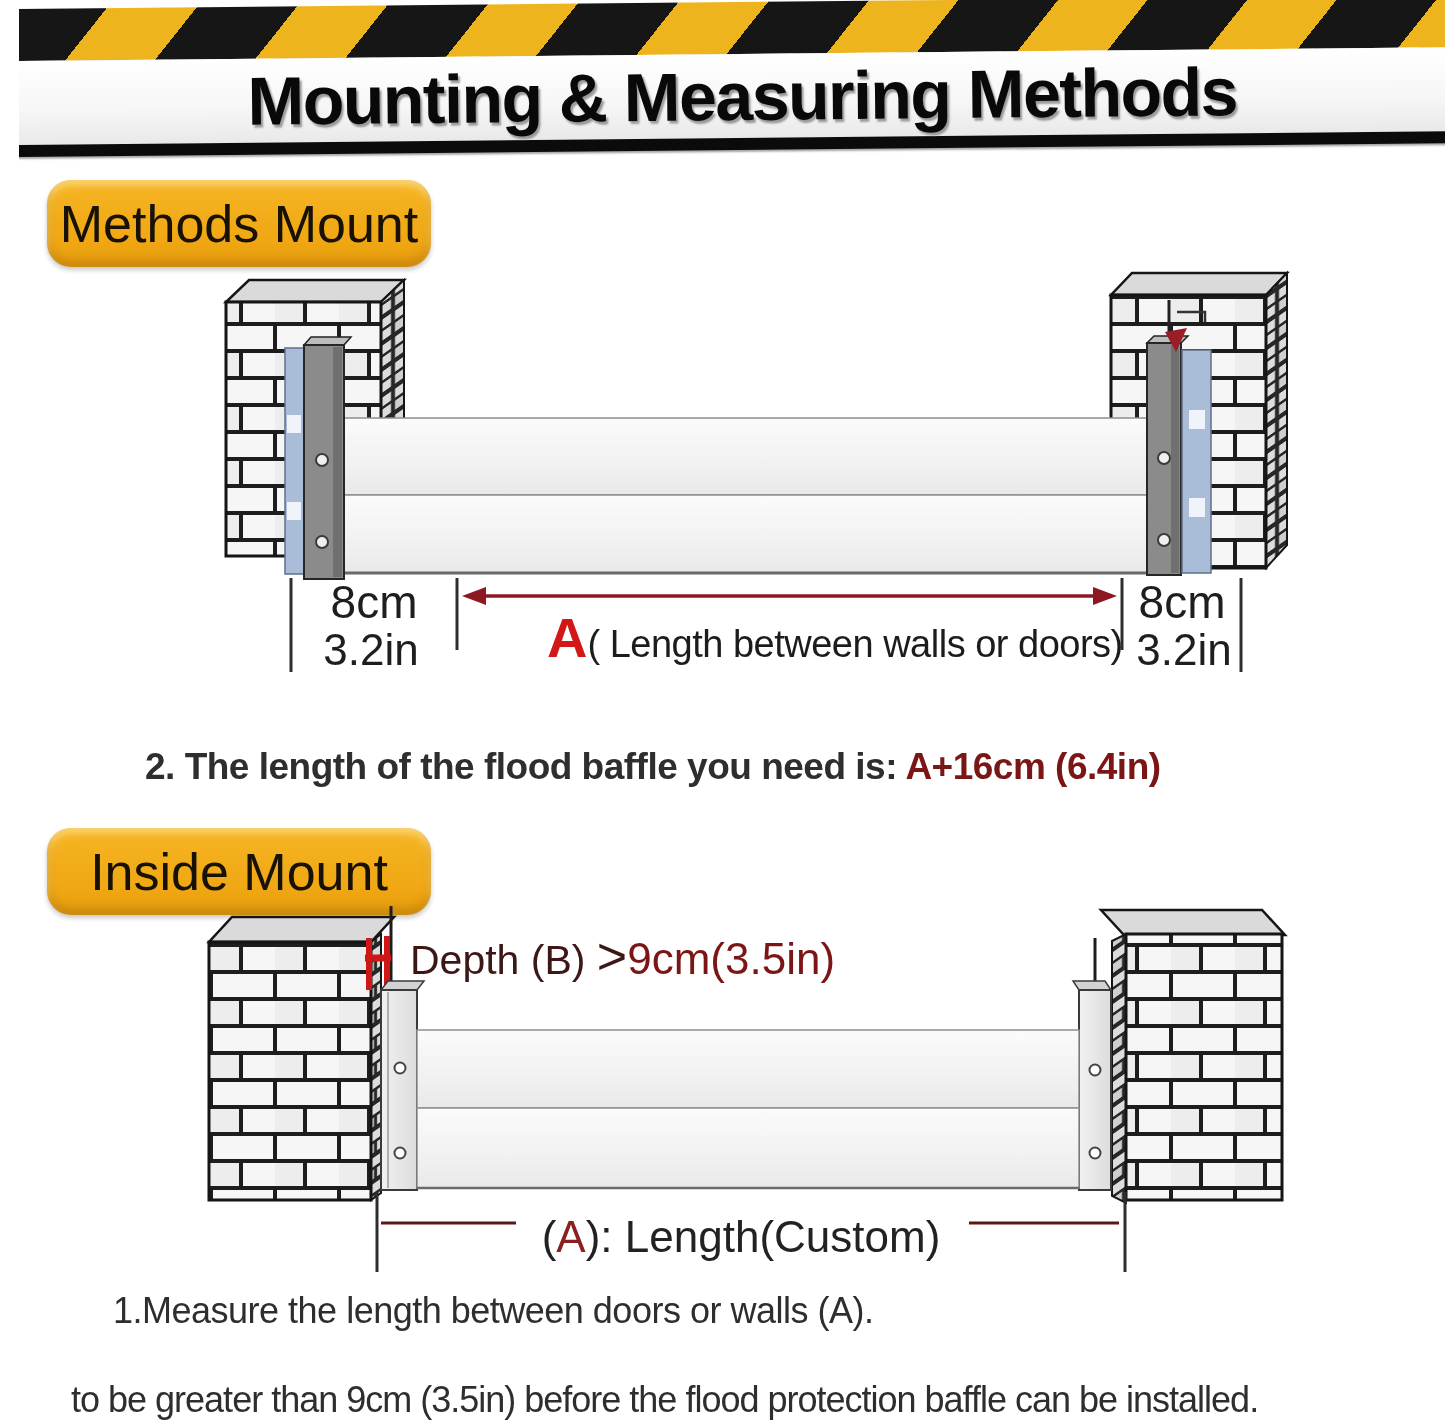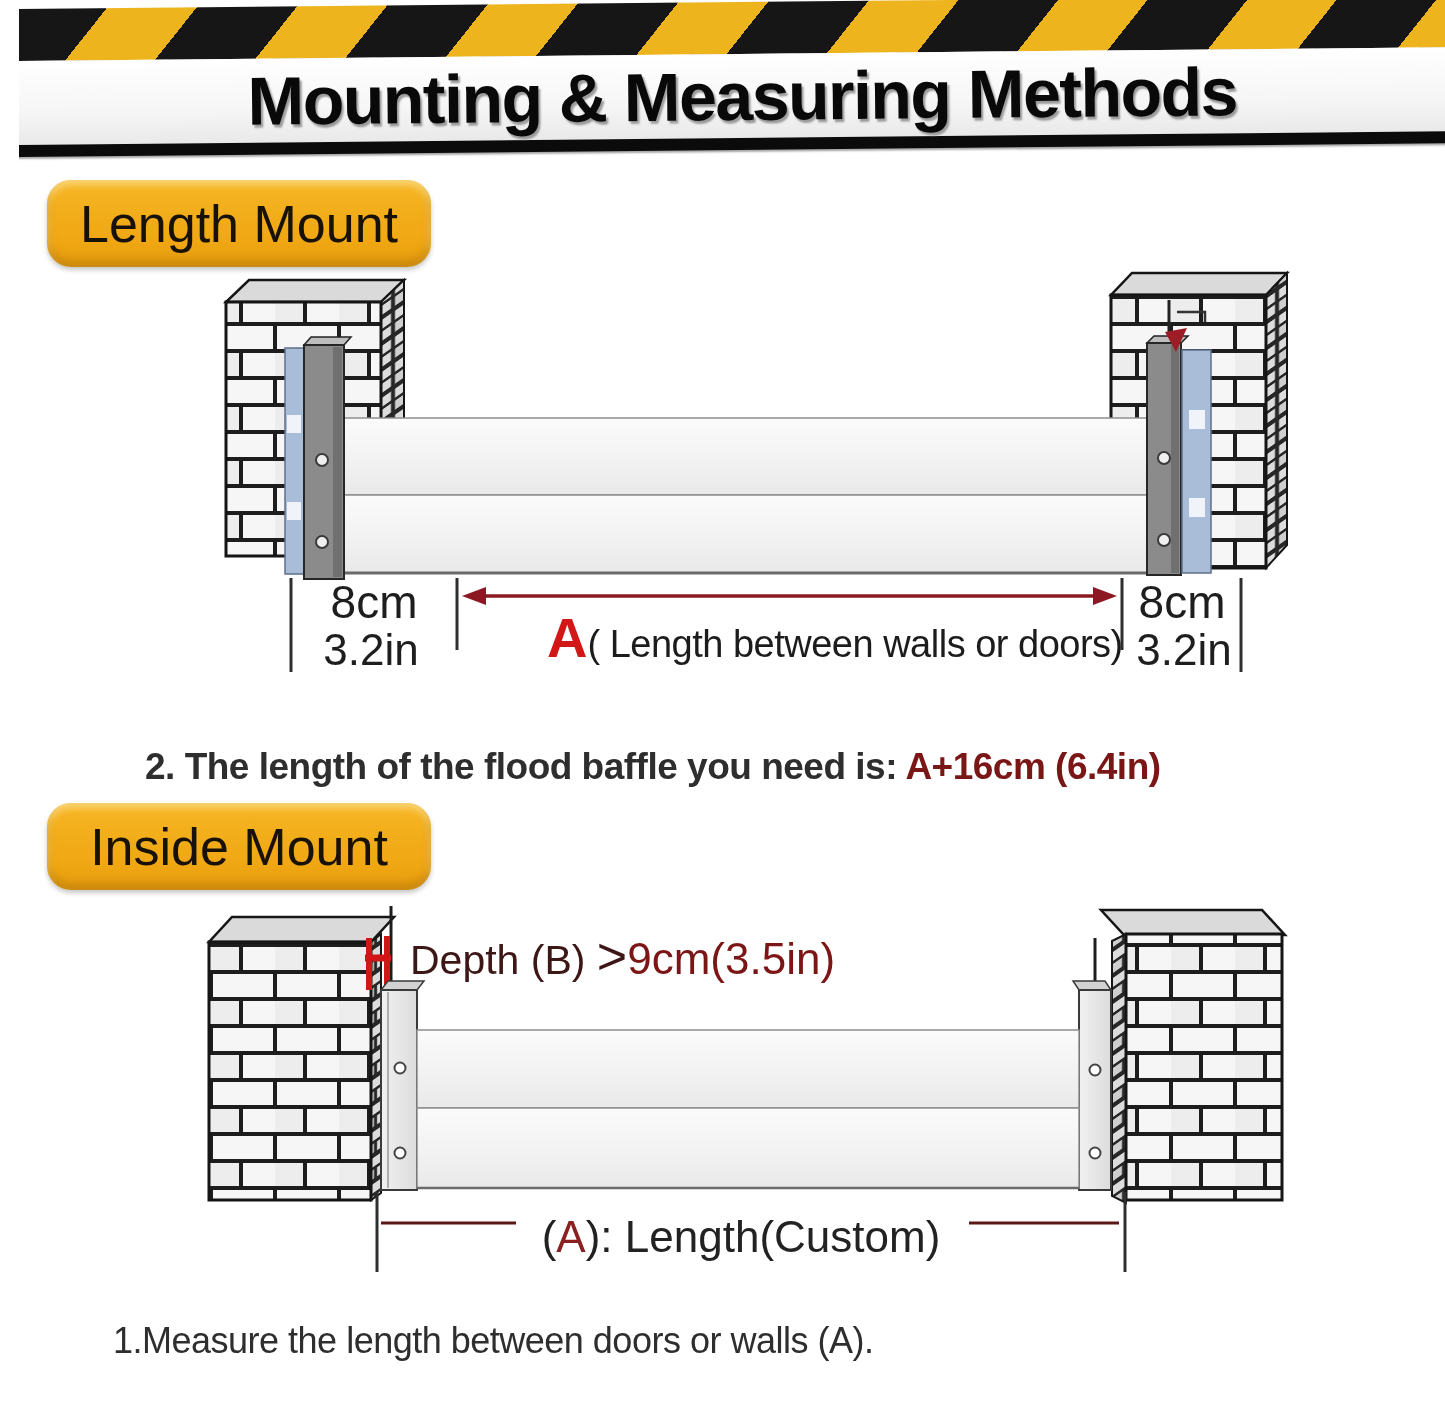--- a/index.html
+++ b/index.html
@@ -20,21 +20,21 @@
   .blackbar { height:12px; background:#0b0b0b; box-shadow:0 2px 2px rgba(0,0,0,.35); }
 
   
   .badge { position:absolute; left:28px; width:384px; height:87px;
     background:linear-gradient(180deg,#f6b524 0%, #f0a713 70%, #e79d0e 100%);
     border-radius:24px; display:flex; align-items:center; justify-content:center;
     box-shadow:0 3px 5px rgba(0,0,0,.22), inset 0 -6px 10px rgba(150,95,0,.4),
                inset 0 4px 8px rgba(255,236,170,.75); }
   .badge span { font-size:52px; color:#171106; letter-spacing:0px; white-space:nowrap; }
   #badge-outside { top:180px; }
-  #badge-inside  { top:803px; }
+  #badge-inside  { top:828px; }
 
   
   svg.diagram { position:absolute; left:0; }
   #svg-outside { top:270px; }
   #svg-inside  { top:895px; }
   svg text { font-family:"Liberation Sans", sans-serif; }
   .dimtxt { font-size:46px; fill:#1e1e1e; }
   .dimtxt2 { font-size:44px; fill:#1e1e1e; }
   .bigA { font-size:56px; font-weight:bold; fill:#d21717; }
   .spanRest { font-size:38px; fill:#1c1c1c; letter-spacing:-0.5px; }
@@ -42,39 +42,39 @@
   .depthGt  { font-size:52px; fill:#3d1616; }
   .depthVal { font-size:44px; fill:#7c1616; }
   .lenPre, .lenPost { font-size:44px; fill:#222222; }
   .lenA { font-size:44px; fill:#8b2020; }
 
   
   .step { position:absolute; white-space:nowrap; color:#2e2e2e; }
   .step .red { color:#7a1616; }
   #out-step1 { left:126px; top:698px;  font-size:37px; letter-spacing:-0.5px; }
   #out-step2 { left:126px; top:746px;  font-size:37px; letter-spacing:-0.5px;font-weight:bold; }
-  #in-step1  { left:94px;  top:1320px; font-size:36px; letter-spacing:-0.5px; }
+  #in-step1  { left:94px;  top:1290px; font-size:36px; letter-spacing:-0.5px; }
   #in-step2  { left:102px; top:1337px; font-size:36px; letter-spacing:-1px; }
   #in-step2b { left:52px;  top:1379px; font-size:36px; letter-spacing:-1px; }
 </style>
 </head>
 <body>
 
 <div class="stage">
 
   <div id="hdr">
     <div class="stripes"></div>
     <div class="titleband">
       <div class="title">Mounting &amp; Measuring Methods</div>
     </div>
     <div class="blackbar"></div>
   </div>
 
   <div class="badge" id="badge-outside">
-    <span>Length Mount</span>
+    <span>Methods Mount</span>
   </div>
   <div class="badge" id="badge-inside">
     <span>Inside Mount</span>
   </div>
 
   <svg id="svg-outside" class="diagram" width="1445" height="410" viewBox="0 270 1445 410">
     <defs>
       <pattern id="brickA" width="64" height="54" patternUnits="userSpaceOnUse">
         <rect width="64" height="54" fill="#1d1d1d"></rect>
         <rect x="2" y="2" width="60" height="23" fill="#f6f6f6"></rect>
@@ -228,14 +228,15 @@
     <g>
       <line x1="358" y1="1192" x2="358" y2="1272" stroke="#2e2e2e" stroke-width="3"></line>
       <line x1="1106" y1="1192" x2="1106" y2="1272" stroke="#2e2e2e" stroke-width="3"></line>
       <line x1="362" y1="1223" x2="497" y2="1223" stroke="#5c1818" stroke-width="3"></line>
       <line x1="950" y1="1223" x2="1100" y2="1223" stroke="#5c1818" stroke-width="3"></line>
       <text x="722" y="1252" text-anchor="middle"><tspan class="lenPre">(</tspan><tspan class="lenA">A</tspan><tspan class="lenPost">): Length(Custom)</tspan></text>
     </g>
   </svg>
 
   <div class="step" id="in-step1"><span>1.Measure the length between doors or walls (A).</span></div>
+  <div class="step" id="in-step2b"><span>to be greater than 9cm (3.5in) before the flood protection baffle can be installed.</span></div>
 
 </div>
 
 </body></html>

